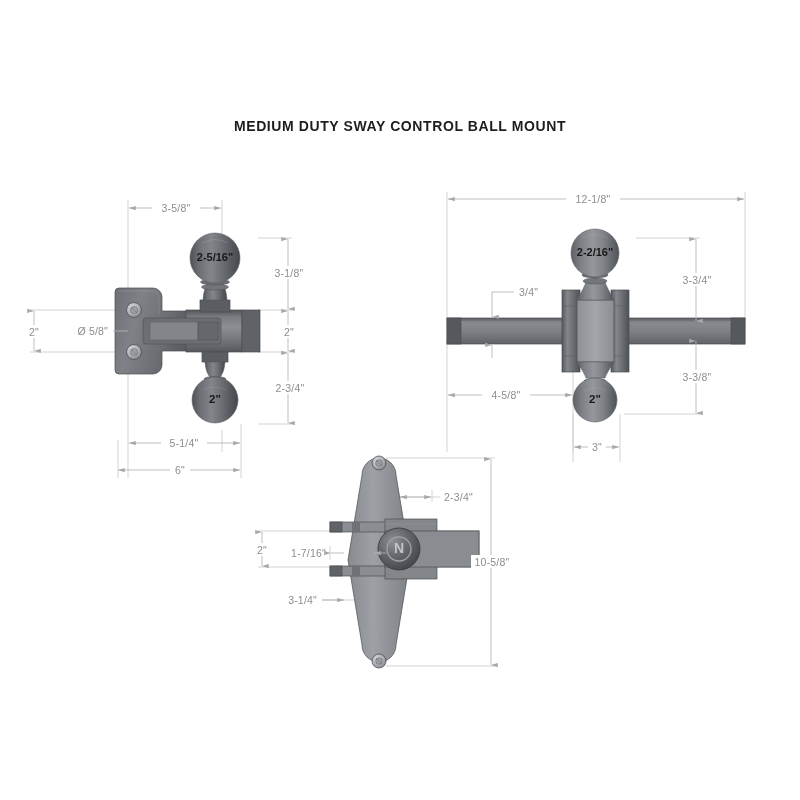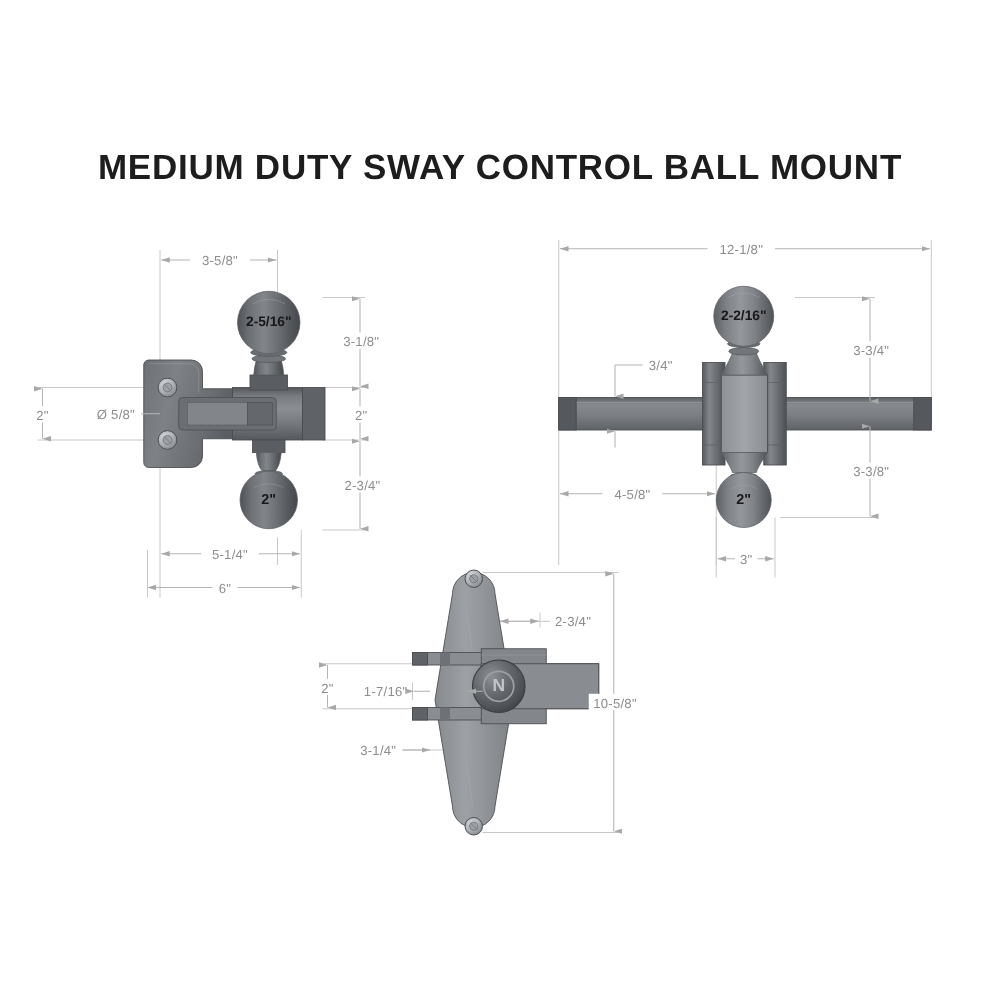--- a/index.html
+++ b/index.html
@@ -22,21 +22,21 @@
     width: 800px;
     height: 800px;
   }
   .page-title {
     position: absolute;
     left: 0;
     top: 118px;
     width: 800px;
     text-align: center;
     font-family: "Liberation Sans", sans-serif;
-    font-size: 28px;
+    font-size: 14px;
     font-weight: bold;
     letter-spacing: 0.6px;
     color: #1d1d1d;
     white-space: nowrap;
   }
   svg.cad {
     position: absolute;
     left: 0;
     top: 0;
     width: 800px;

